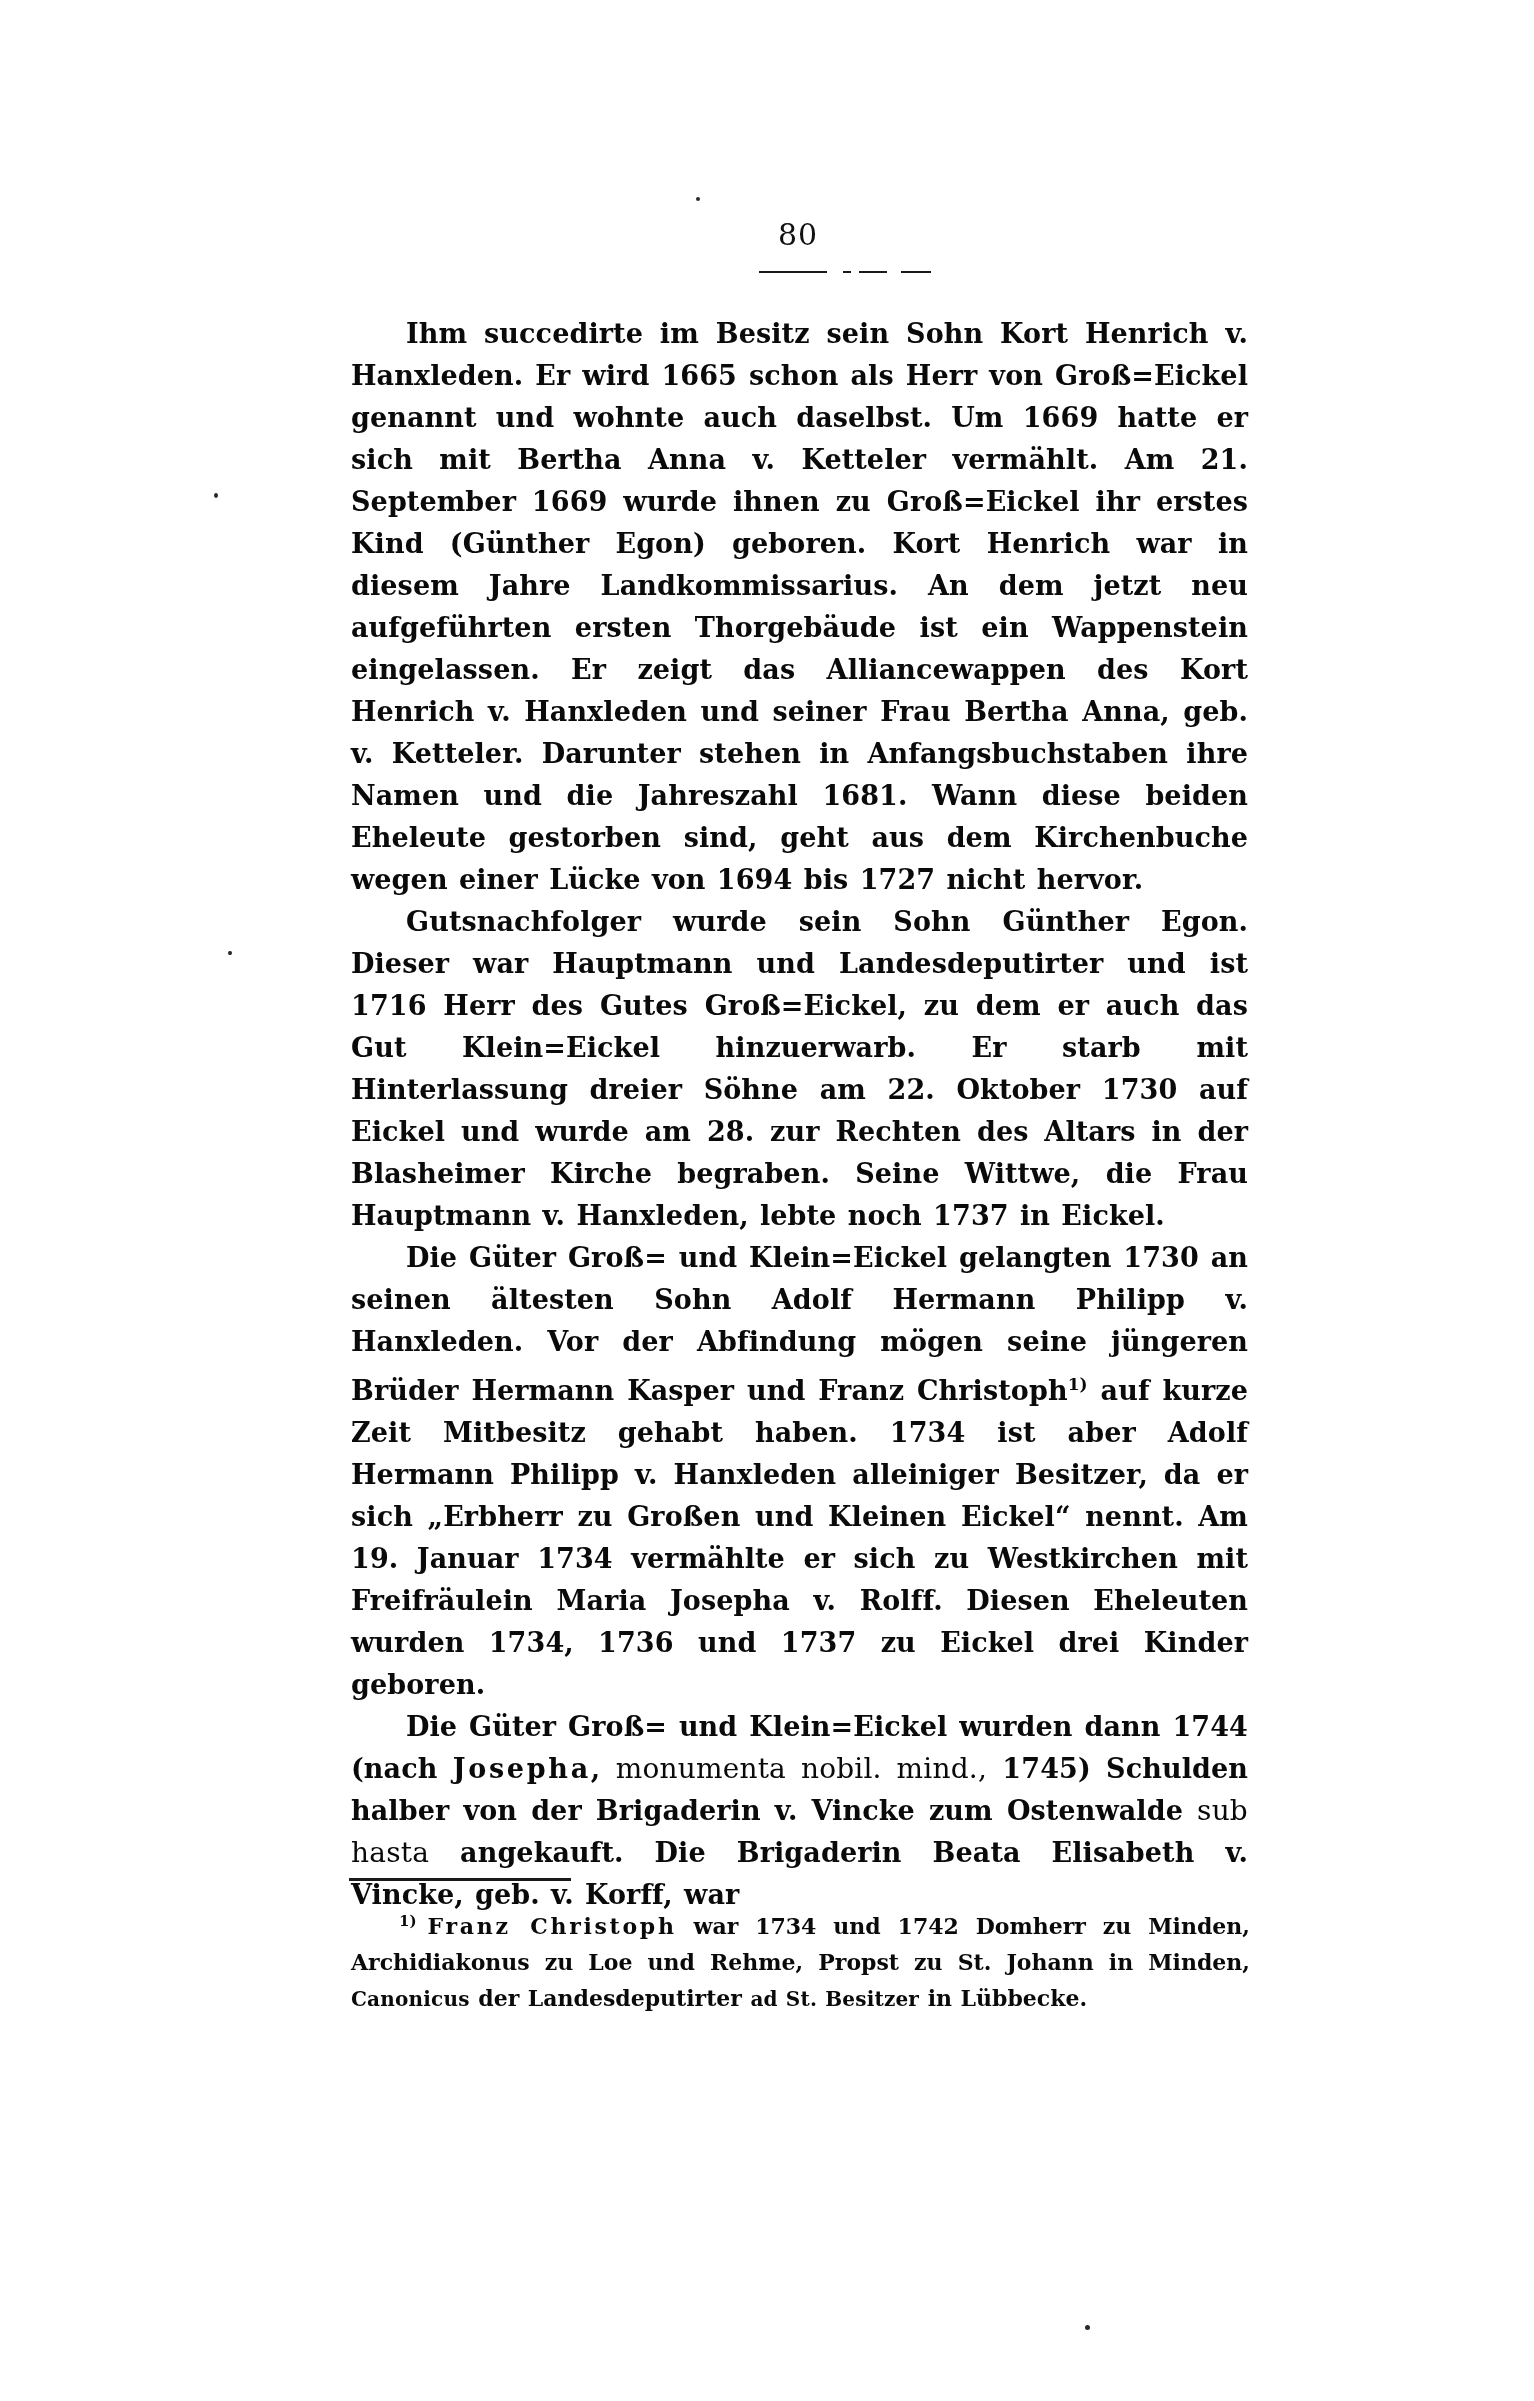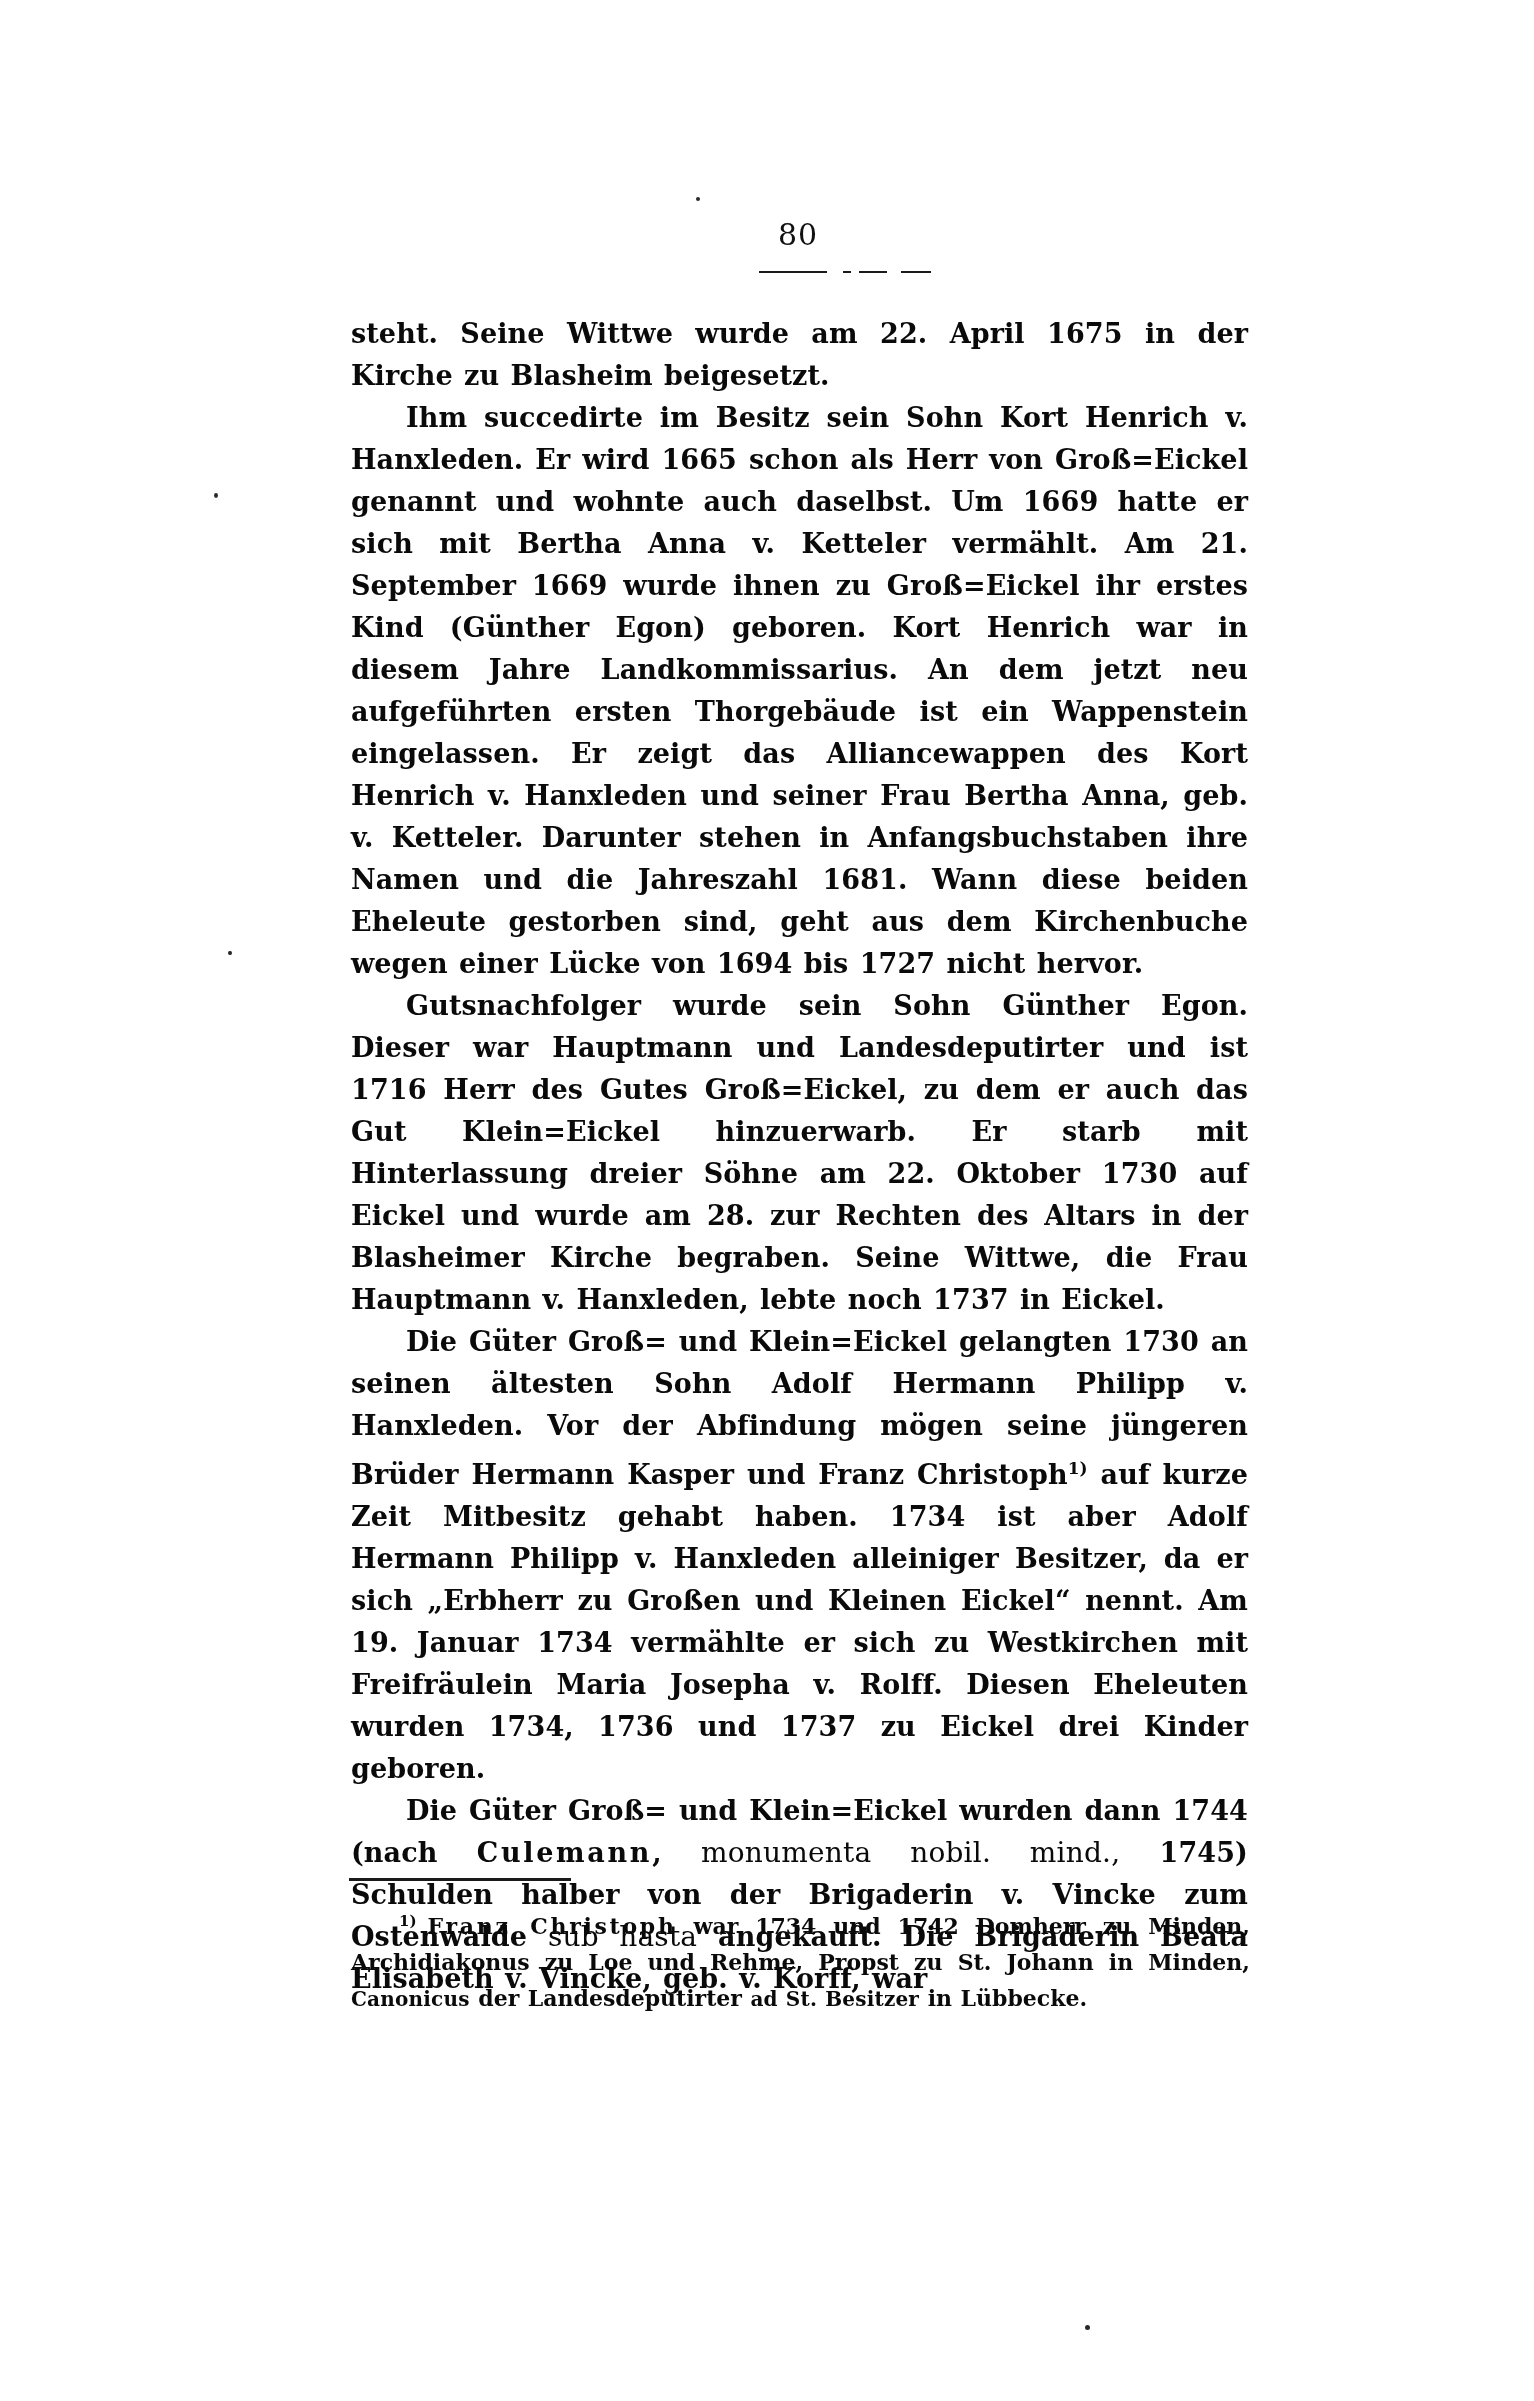--- a/index.html
+++ b/index.html
@@ -150,25 +150,24 @@
     <div class="folio-number">80</div>
   </div>
   <div class="folio-rules">
     <div class="rule r-left"></div>
     <div class="rule r-dot"></div>
     <div class="rule r-mid"></div>
     <div class="rule r-right"></div>
   </div>
 
   <div class="body-text" id="body-text">
-      <p class="no-indent">steht.  Seine Wittwe wurde am 22. April 1675 in der Kirche zu Blasheim beigesetzt.</p>
       <p>Ihm succedirte im Besitz sein Sohn Kort Henrich v. Hanxleden.  Er wird 1665 schon als Herr von Groß=Eickel genannt und wohnte auch daselbst.  Um 1669 hatte er sich mit Bertha Anna v. Ketteler vermählt.  Am 21. September 1669 wurde ihnen zu Groß=Eickel ihr erstes Kind (Günther Egon) geboren. Kort Henrich war in diesem Jahre Landkommissarius.  An dem jetzt neu aufgeführten ersten Thorgebäude ist ein Wappenstein eingelassen.  Er zeigt das Alliancewappen des Kort Henrich v. Hanxleden und seiner Frau Bertha Anna, geb. v. Ketteler. Darunter stehen in Anfangsbuchstaben ihre Namen und die Jahreszahl 1681.  Wann diese beiden Eheleute gestorben sind, geht aus dem Kirchenbuche wegen einer Lücke von 1694 bis 1727 nicht hervor.</p>
       <p>Gutsnachfolger wurde sein Sohn Günther Egon.  Dieser war Hauptmann und Landesdeputirter und ist 1716 Herr des Gutes Groß=Eickel, zu dem er auch das Gut Klein=Eickel hinzuerwarb.  Er starb mit Hinterlassung dreier Söhne am 22. Oktober 1730 auf Eickel und wurde am 28. zur Rechten des Altars in der Blasheimer Kirche begraben.  Seine Wittwe, die Frau Hauptmann v. Hanxleden, lebte noch 1737 in Eickel.</p>
       <p><span>Die Güter Groß= und Klein=Eickel gelangten 1730 an seinen ältesten Sohn Adolf Hermann Philipp v. Hanxleden.  Vor der Abfindung mögen seine jüngeren Brüder Hermann Kasper und Franz Christoph</span><sup class="fn-ref">1)</sup><span> auf kurze Zeit Mitbesitz gehabt haben.  1734 ist aber Adolf Hermann Philipp v. Hanxleden alleiniger Besitzer, da er sich „Erbherr zu Großen und Kleinen Eickel“ nennt.  Am 19. Januar 1734 vermählte er sich zu Westkirchen mit Freifräulein Maria Josepha v. Rolff.  Diesen Eheleuten wurden 1734, 1736 und 1737 zu Eickel drei Kinder geboren.</span></p>
-      <p><span>Die Güter Groß= und Klein=Eickel wurden dann 1744 (nach </span><span class="spaced">Culemann</span><span>, </span><span class="roman">monumenta nobil. mind.,</span><span> 1745) Schulden halber von der Brigaderin v. Vincke zum Ostenwalde </span><span class="roman">sub hasta</span><span> angekauft. Die Brigaderin Beata Elisabeth v. Vincke, geb. v. Korff, war</span></p>
+      <p><span>Die Güter Groß= und Klein=Eickel wurden dann 1744 (nach </span><span class="spaced">Josepha</span><span>, </span><span class="roman">monumenta nobil. mind.,</span><span> 1745) Schulden halber von der Brigaderin v. Vincke zum Ostenwalde </span><span class="roman">sub hasta</span><span> angekauft. Die Brigaderin Beata Elisabeth v. Vincke, geb. v. Korff, war</span></p>
     </div>
 
   <div class="footnote-rule"></div>
 
   <div class="footnote" id="footnote">
       <p><sup class="fn-marker">1)</sup> <span class="spaced">Franz Christoph</span><span> war 1734 und 1742 Domherr zu Minden, Archidiakonus zu Loe und Rehme, Propst zu St. Johann in Minden, </span><span class="roman">Canonicus</span><span> der Landesdeputirter </span><span class="roman">ad St. Besitzer</span><span> in Lübbecke.</span></p>
     </div>
 
 </div>
 

